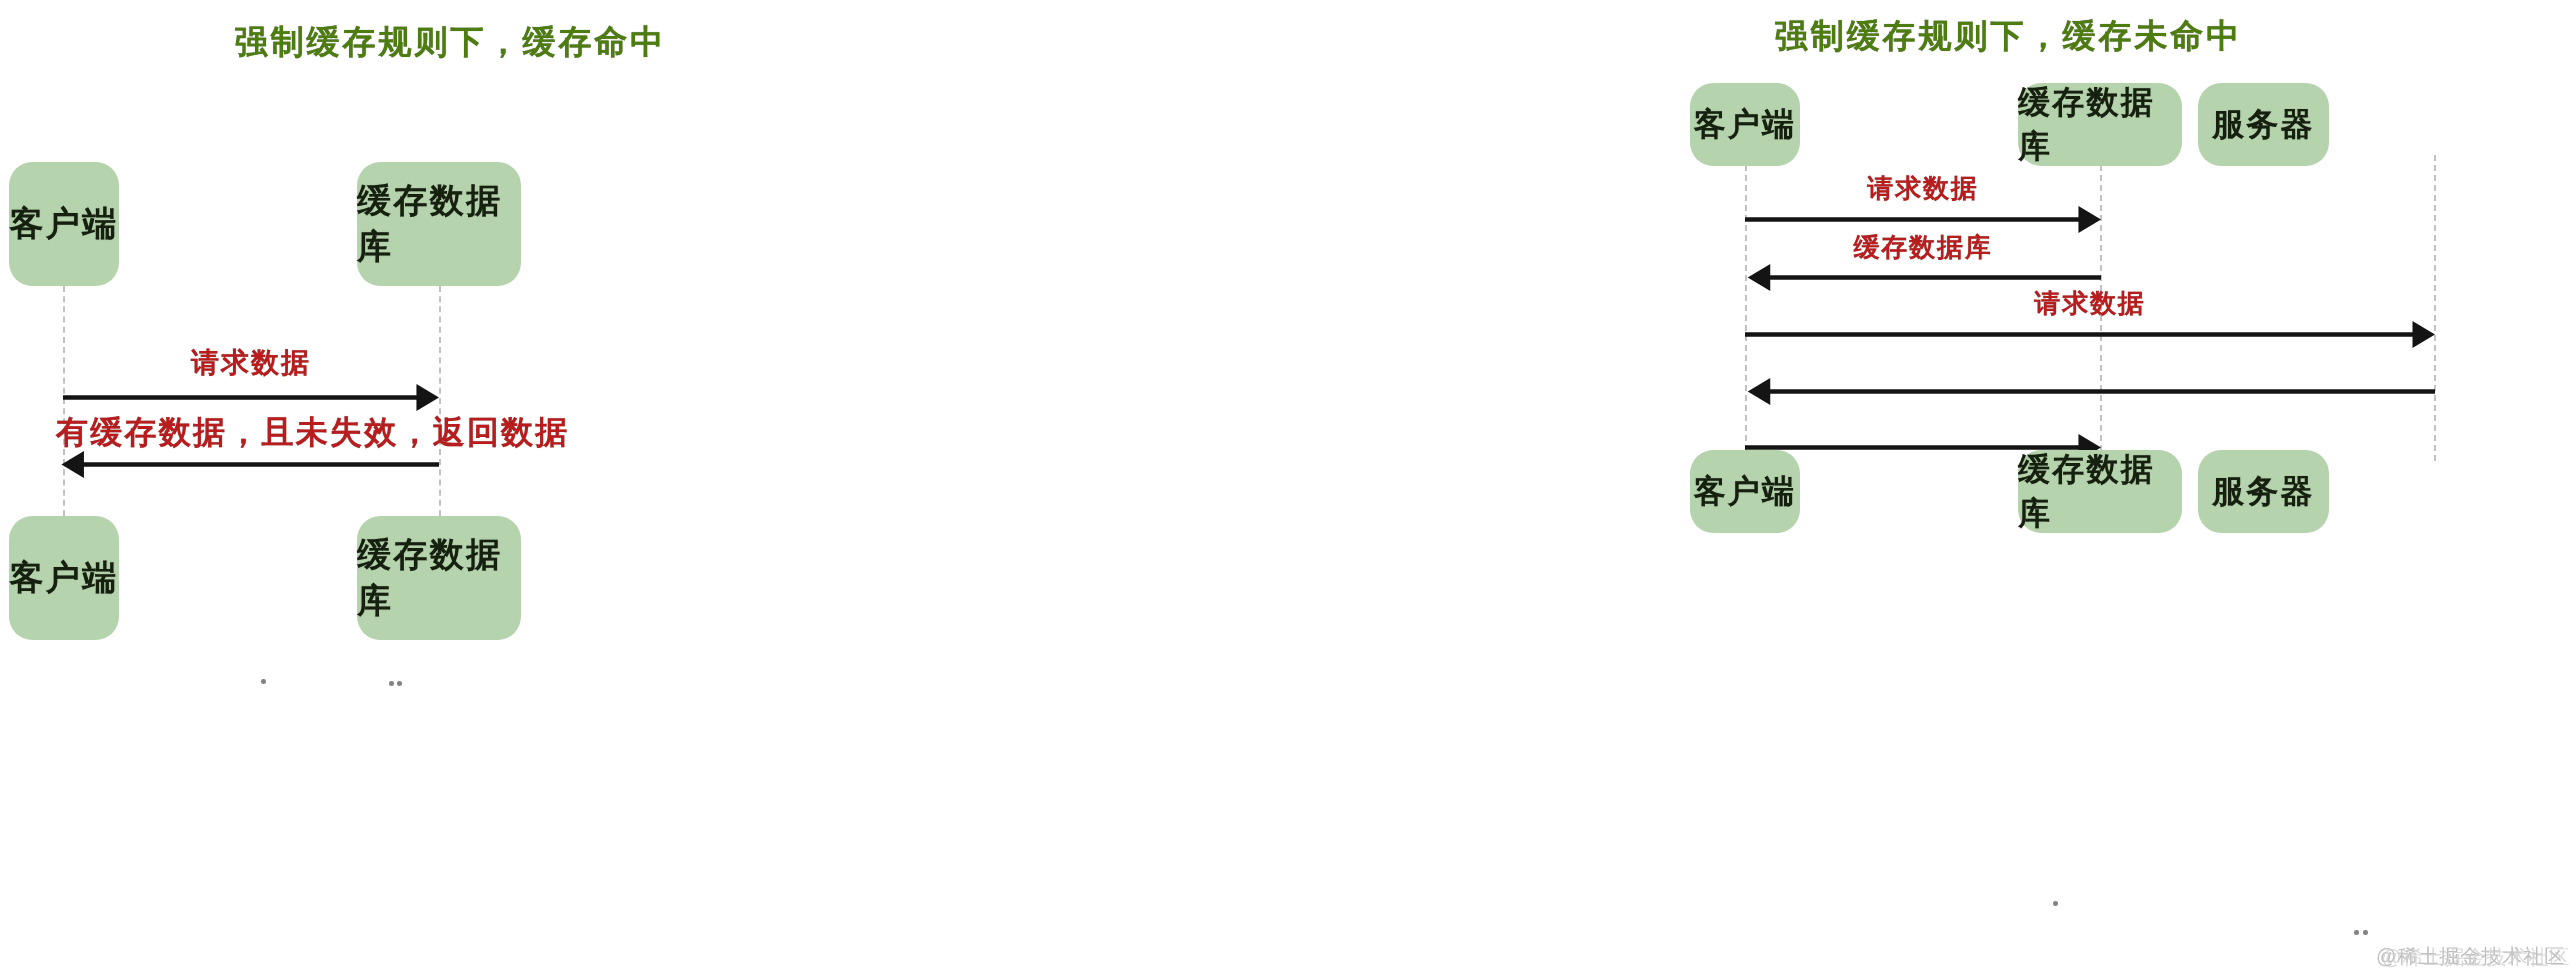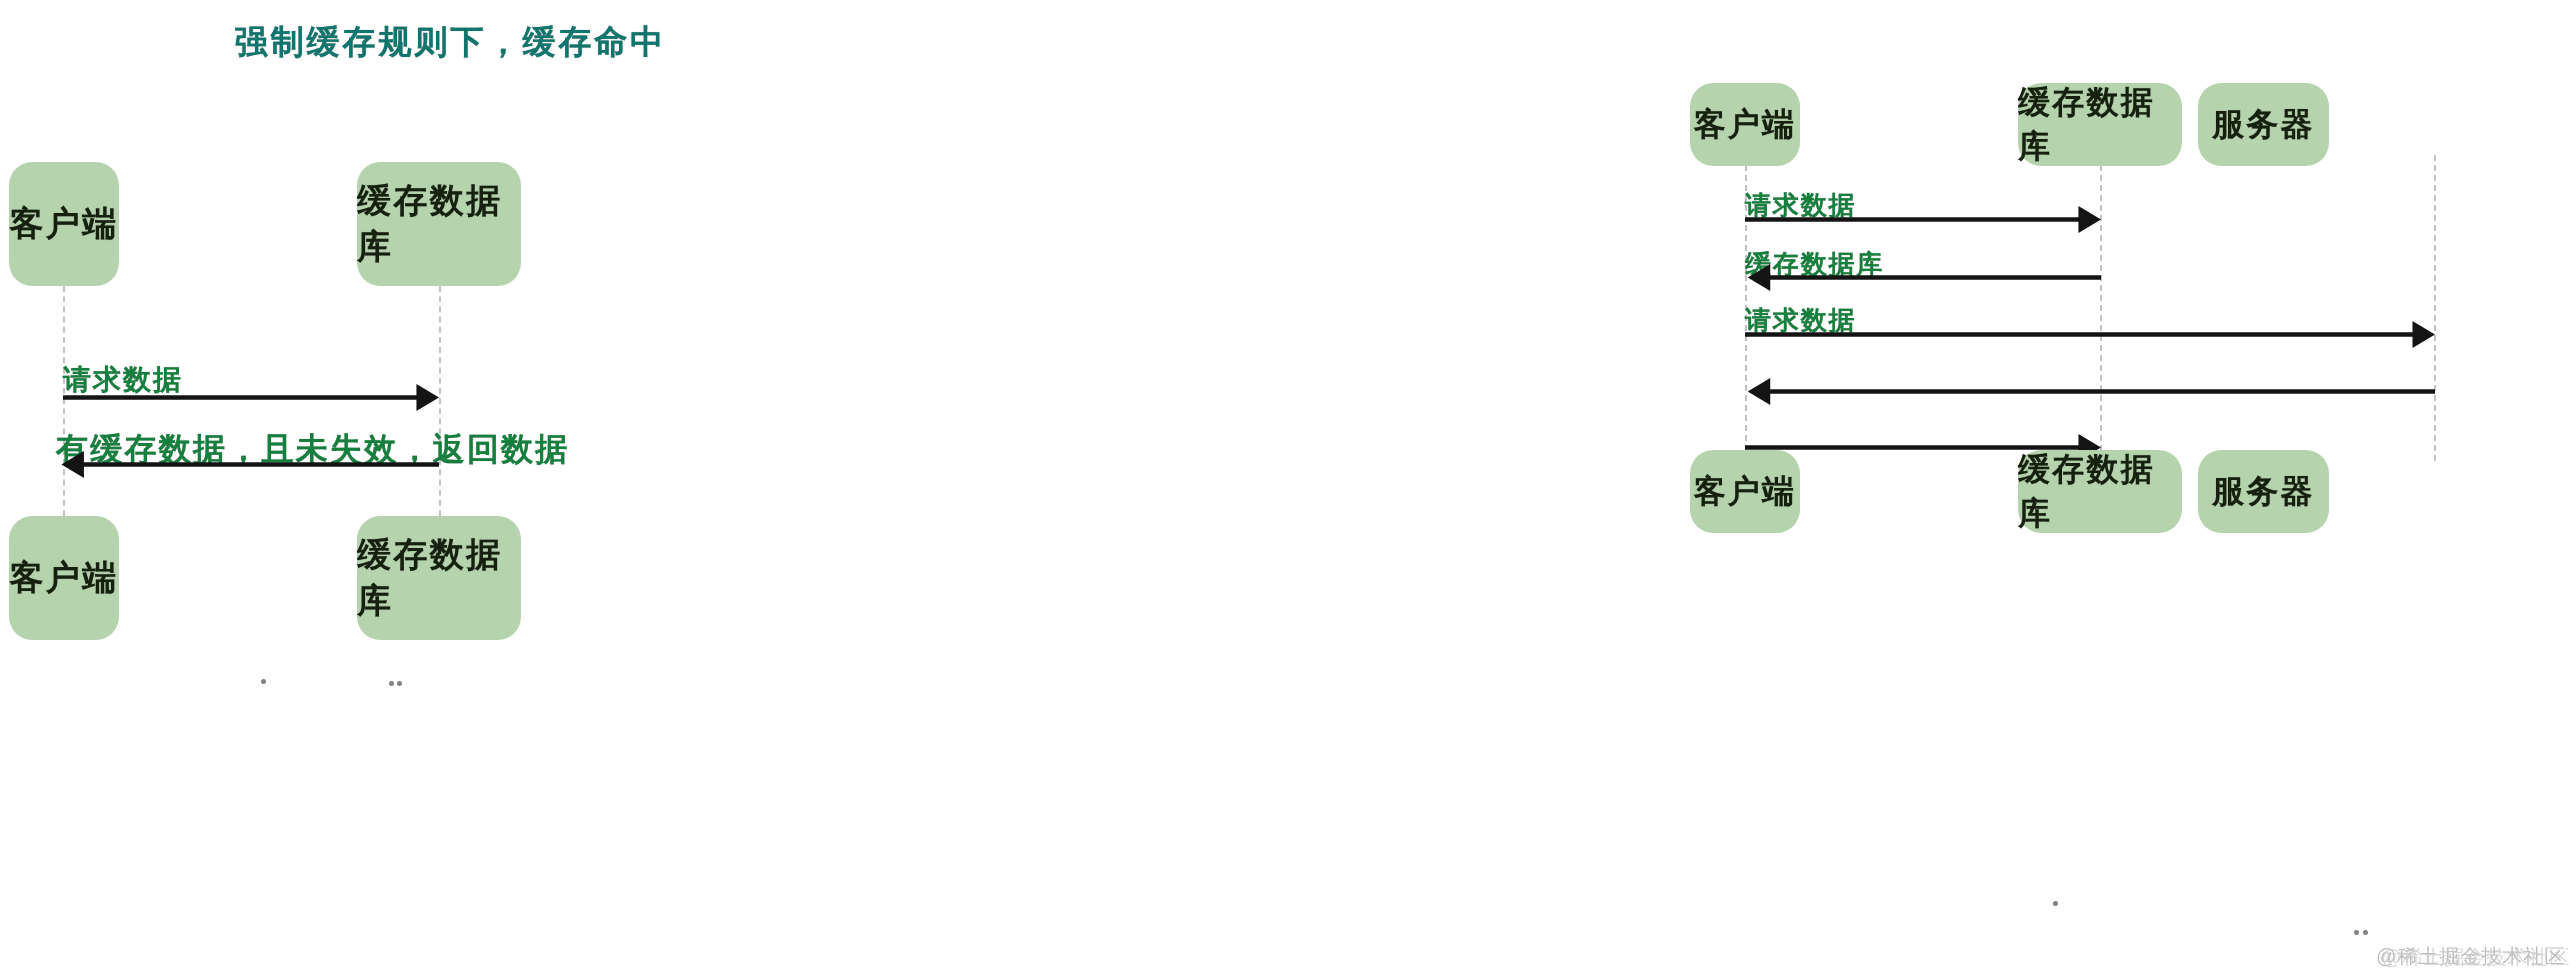--- a/index.html
+++ b/index.html
@@ -30,21 +30,21 @@
     height: 977px;
   }
   #diagram-cache-hit  { left: 0px;    width: 1018px; }
   #diagram-cache-miss { left: 1441px; width: 1135px; }
 
   
   .diagram-title {
     position: absolute;
     white-space: nowrap;
     font-weight: 700;
-    color: #0f766e;
+    color: #4d7c0f;
     letter-spacing: 0.09em;
     text-shadow: 0 0 0.9px rgba(0,0,0,0.55);
   }
   #title-cache-hit {
     left: 0; width: 901px;
     top: 20px;
     text-align: center;
     font-size: 33px;
   }
   #title-cache-miss {
@@ -75,26 +75,25 @@
   .lifeline {
     position: absolute;
     width: 0;
     border-left: 2.7px dashed #c2c2c2;
   }
 
   
   .msg-label {
     position: absolute;
     white-space: nowrap;
-    color: #15803d;
+    color: #b91c1c;
     font-weight: 700;
     letter-spacing: 0.07em;
-    text-align: left;
+    text-align: center;
     text-shadow: 0 0 0.9px rgba(0,0,0,0.4);
-    margin-top: 17px;
   }
   .arrow-wrap {
     position: absolute;
     height: 31px;
   }
   .arrow-wrap svg { display: block; overflow: visible; }
 
   
   .speck {
     position: absolute;
@@ -165,20 +164,21 @@
       <span>缓存数据库</span>
     </div>
 
     <div class="speck" style="left:261px; top:679px;"></div>
     <div class="speck" style="left:389px; top:681px;"></div>
     <div class="speck" style="left:397px; top:681px;"></div>
   </div>
 
   <div class="diagram" id="diagram-cache-miss">
 
+    <div class="diagram-title" id="title-cache-miss">强制缓存规则下，缓存未命中</div>
 
     <div class="lifeline" style="left:304px; top:155px; height:306px;"></div>
     <div class="lifeline" style="left:659px; top:155px; height:306px;"></div>
     <div class="lifeline" style="left:993px; top:155px; height:306px;"></div>
 
     <div class="participant sz-md" style="left:249px; top:83px; width:110px; height:83px;">
       <span>客户端</span>
     </div>
     <div class="participant sz-md" style="left:577px; top:83px; width:164px; height:83px;">
       <span>缓存数据库</span>

